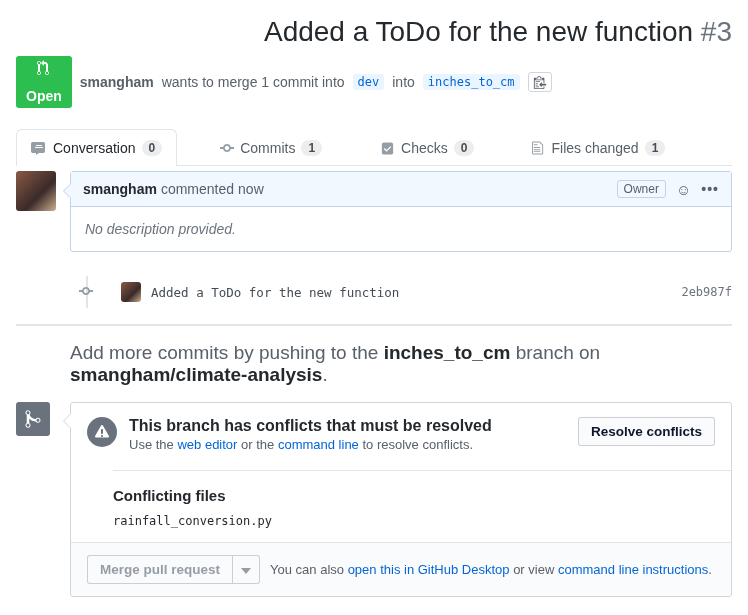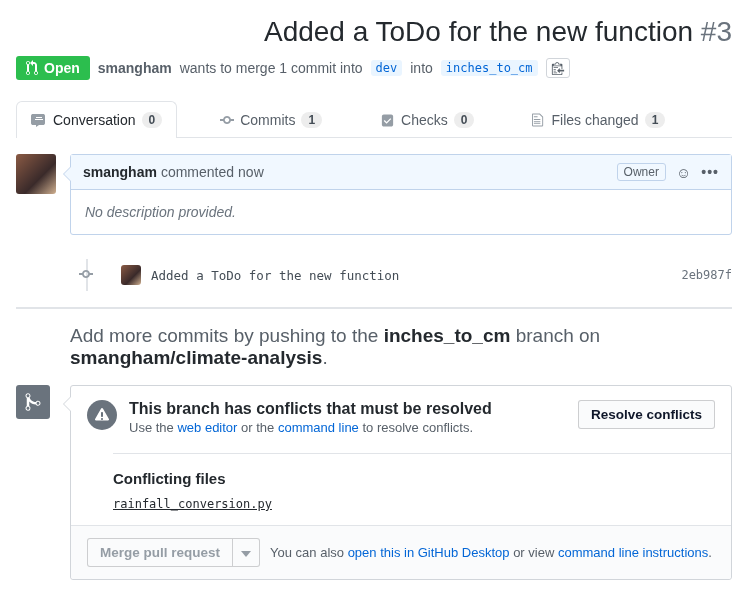--- a/index.html
+++ b/index.html
@@ -11,32 +11,32 @@
     color: #24292e;
     background: #fff;
     width: 748px;
   }
   a { color: #0366d6; text-decoration: none; cursor: pointer; }
   .pr-title { font-size: 28px; font-weight: 400; margin: 0 0 8px 0; text-align: right; }
   .pr-title .num { color: #6a737d; font-weight: 300; }
   .meta-row { display: flex; align-items: center; gap: 8px; flex-wrap: wrap; margin-bottom: 20px; font-size: 14px;}
   .state-badge {
     background: #2cbe4e; color: #fff; padding: 4px 10px; border-radius: 3px;
-    font-size: 14px; font-weight: 600; display: inline-flex; align-items: center; gap: 4px;
+    font-size: 14px; font-weight: 600; display: inline-flex; align-items: center; gap: 12px; flex-direction: column;
   }
   .state-badge svg { fill: #fff; }
   .branch-label {
     background: #eaf5ff; color: #0366d6; padding: 1px 5px; border-radius: 3px;
     font-family: SFMono-Regular, Consolas, monospace; font-size: 12px;
   }
   .author-strong { font-weight: 600; color: #586069; }
   .meta-text { color: #586069; }
   .copy-btn { border: 1px solid #d1d5da; border-radius: 3px; padding: 2px 4px; background:#fff; cursor:pointer; display:inline-flex; }
   .tabs {
-    border-bottom: 1px solid #e1e4e8; display: flex; gap: 28px; margin-bottom: 16px;
+    border-bottom: 1px solid #e1e4e8; display: flex; gap: 28px; margin-bottom: 5px;
   }
   .tab {
     padding: 10px 14px; border: 1px solid transparent; border-bottom: none;
     display: flex; align-items: center; gap: 6px; color: #586069; cursor: pointer;
     border-radius: 6px 6px 0 0; position: relative; top: 1px;
   }
   .tab.selected { border-color: #e1e4e8; background:#fff; color:#24292e; }
   .tab svg { fill: #959da5; }
   .counter {
     background: #ededed; color: #444d56; border-radius: 10px;
@@ -94,21 +94,21 @@
   .warn-icon svg { fill:#fff; }
   .resolve-btn, .mpr-btn {
     background:#fafbfc; border:1px solid rgba(27,31,35,.2); border-radius:3px;
     padding:6px 12px; font-size:13.5px; font-weight:600; cursor:pointer; color:#0f172a;
   }
   .merge-head-row { display:flex; justify-content:space-between; align-items:flex-start; gap:12px;}
   .merge-title { font-weight:600; font-size:16px; margin:0 0 2px 0;}
   .merge-sub { color:#586069; font-size:13px; margin:0;}
   .conflict-block { margin-left:42px; padding: 10px 16px 14px 0; border-top:1px solid #e1e4e8; margin-top:10px;}
   .conflict-title { font-weight:600; font-size:15px; margin:6px 0 10px 0;}
-  .conflict-file { font-family:SFMono-Regular,Consolas,monospace; font-size:12px; color:#24292e;text-decoration:underline;}
+  .conflict-file { font-family:SFMono-Regular,Consolas,monospace; font-size:12px; color:#24292e;}
   .merge-footer {
     background:#fafbfc; border-top:1px solid #e1e4e8; padding: 12px 16px;
     display:flex; align-items:center; gap:10px; border-radius: 0 0 3px 3px;
   }
   .mpr-group { display:flex; }
   .mpr-btn.disabled { color:#959da5; cursor:default;}
   .mpr-caret { border-left:none; border-radius: 0 3px 3px 0; padding:6px 8px;}
   .mpr-btn.main { border-radius: 3px 0 0 3px;}
   .footer-text { color:#586069; font-size:13px;}
 </style>

